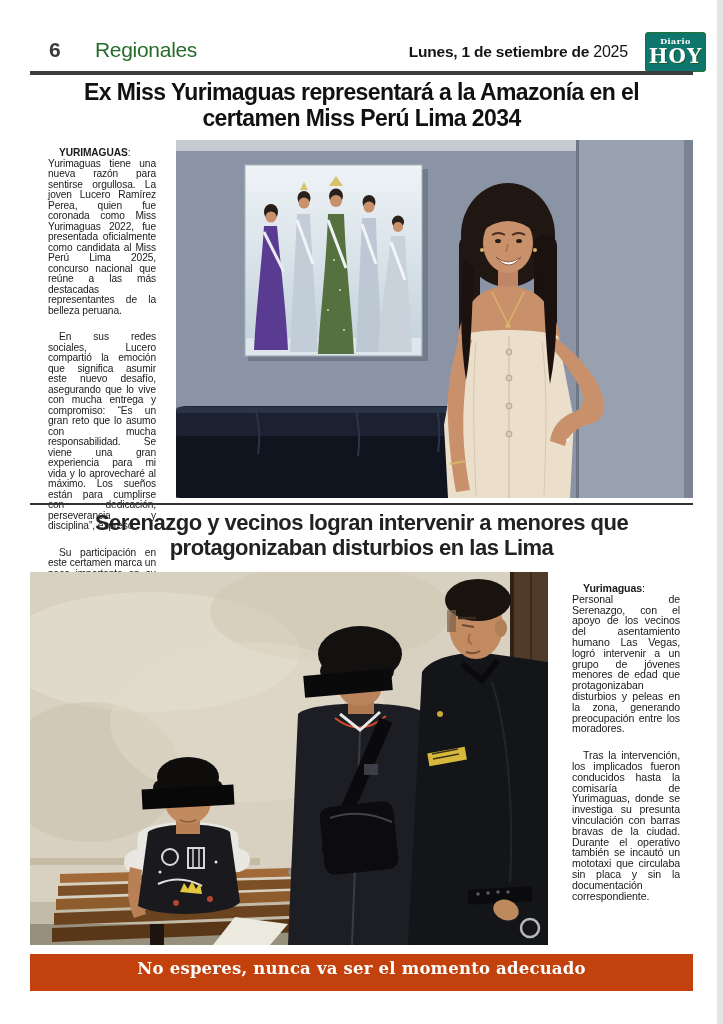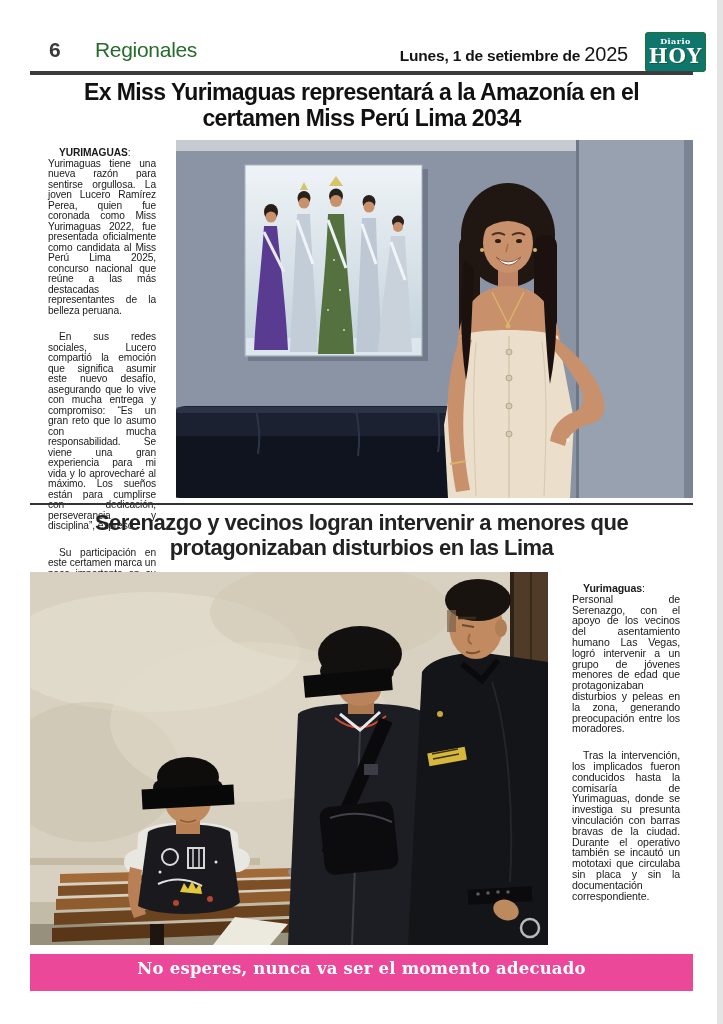--- a/index.html
+++ b/index.html
@@ -4,21 +4,21 @@
 <style>
   html,body{margin:0;padding:0;background:#ffffff;}
   .page{position:relative;width:723px;height:1024px;background:#fff;overflow:hidden;
         font-family:"Liberation Sans",sans-serif;color:#1c1c1c;}
   .scan-edge{position:absolute;right:0;top:0;width:6px;height:100%;background:#e4e4e4;}
 
   
   .pagenum{position:absolute;left:49px;top:38px;font-size:21px;font-weight:bold;color:#3a3a3a;}
   .section{position:absolute;left:95px;top:38px;font-size:21px;font-weight:normal;color:#256b2a;letter-spacing:-0.3px;}
   .date{position:absolute;right:95px;top:43px;font-size:15.5px;font-weight:600;color:#141414;letter-spacing:-0.2px;}
-  .date .yr{font-weight:400;font-size:20px;}
+  .date .yr{font-weight:400;font-size:16px;}
   .logo{position:absolute;left:645px;top:32px;width:61px;height:40px;background:#0f766e;border-radius:4px;
         display:flex;flex-direction:column;align-items:center;justify-content:center;box-shadow:inset 0 0 0 1px #237031;}
   .logo .d{font-family:"DejaVu Serif",serif;font-weight:bold;color:#fff;font-size:8px;line-height:9px;letter-spacing:0.5px;}
   .logo .h{font-family:"DejaVu Serif",serif;font-weight:bold;color:#fff;font-size:20px;line-height:21px;letter-spacing:1px;
            text-shadow:1px 1px 0 #1c5a27;}
   .rule-top{position:absolute;left:30px;top:71px;width:663px;height:4px;background:#3c3c3c;}
   .rule-mid{position:absolute;left:30px;top:503px;width:663px;height:2px;background:#333;}
 
   
   .h1{position:absolute;left:60px;top:79px;width:603px;text-align:center;
@@ -31,21 +31,21 @@
   .col p{margin:16px;text-indent:11px;}
   .col1{left:32px;top:132px;width:140px;}
   .col2{left:556px;top:567px;width:140px;font-size:10.6px;line-height:10.8px;}
 
   
   .photo1{position:absolute;left:176px;top:140px;width:517px;height:358px;}
   .photo2{position:absolute;left:30px;top:572px;width:518px;height:373px;}
   .photo1 svg,.photo2 svg{display:block;width:100%;height:100%;}
 
   
-  .banner{position:absolute;left:30px;top:954px;width:663px;height:37px;background:#ec4899;
+  .banner{position:absolute;left:30px;top:954px;width:663px;height:37px;background:#c2410c;
           display:flex;align-items:flex-start;justify-content:center;}
   .banner span{font-family:"DejaVu Serif",serif;font-weight:bold;color:#fff;font-size:16.5px;margin-top:5px;letter-spacing:0.2px;}
 </style>
 </head>
 <body>
 
 <div class="page">
 
   <div class="pagenum">6</div>
   <div class="section">Regionales</div>

